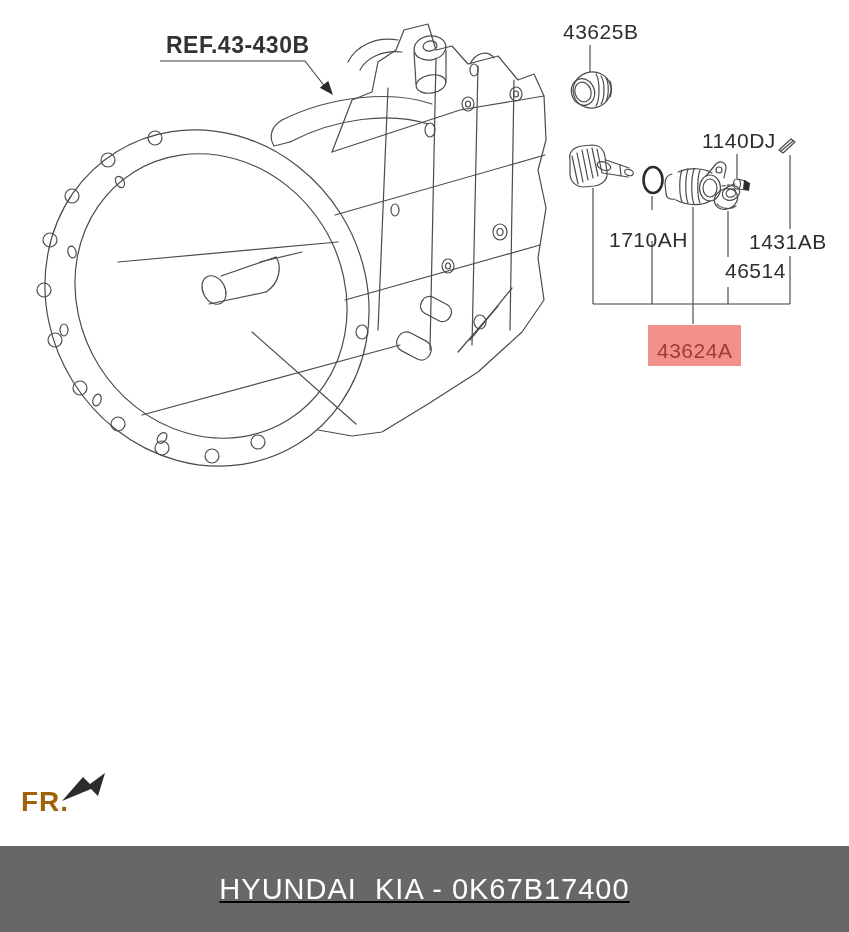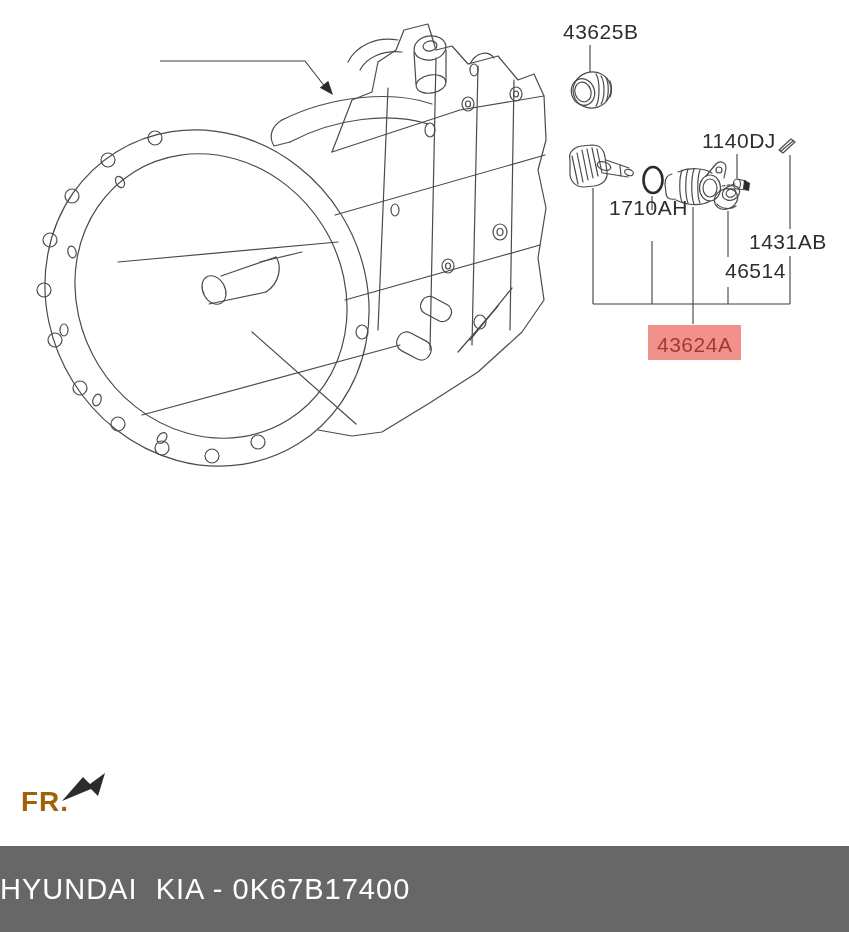--- a/index.html
+++ b/index.html
@@ -6,30 +6,30 @@
   #page{
     position:relative;width:849px;height:932px;background:#ffffff;overflow:hidden;
     font-family:"Liberation Sans", sans-serif;
   }
   .lbl{
     position:absolute;color:#2e2e2e;font-size:21px;letter-spacing:.5px;white-space:nowrap;
   }
   .lbl.ref{font-weight:bold;font-size:23px;color:#333;}
   .lbl.hl{
     background:var(--highlight-bg,#f2918c);color:var(--highlight-text,#9e3b36);
-    padding:8px 9px 3px 9px;
+    padding:14px 9px 3px 9px;
   }
   .fr{
     position:absolute;left:21px;top:786px;font-size:28px;font-weight:bold;color:#a16207;
     letter-spacing:1px;
   }
   #footer{
     position:absolute;left:0;top:846px;width:849px;height:86px;
     background:var(--footer-bg,#666766);
-    display:flex;align-items:center;gap:42px;
+    display:flex;align-items:center;justify-content:center;gap:42px;text-decoration:underline;
   }
   #footer span{
     color:var(--footer-text,#fff);font-size:29px;letter-spacing:1px;white-space:pre;
   }
   svg{position:absolute;left:0;top:0;}
   .ln{stroke:#3f3f3f;stroke-width:1.1;fill:none;}
   .ln2{stroke:#4b4b4b;stroke-width:1.2;fill:none;stroke-linecap:round;stroke-linejoin:round;}
   .thick{stroke:#2c2c2c;stroke-width:2.6;fill:none;}
   .solid{fill:#2c2c2c;stroke:none;}
 </style>
@@ -196,26 +196,27 @@
       <path class="ln" d="M790 155 V229"></path>
       <path class="ln" d="M790 256 V304"></path>
       <path class="ln" d="M593 304 H790"></path>
     </g>
 
     <g>
       <polygon class="solid" points="62,801 83,777 90,784 105,773 98,796 91,789"></polygon>
     </g>
   </svg>
 
+  <div class="lbl ref" style="left:166px;top:32px;">REF.43-430B</div>
 
   <div class="lbl" style="left:551px;top:20px;margin-left:12px;">43625B</div>
 
   <div class="lbl" style="left:702px;top:129px;">1140DJ</div>
 
-  <div class="lbl" style="left:609px;top:196px;">1710AH</div>
+  <div class="lbl" style="left:609px;top:228px;">1710AH</div>
 
   <div class="lbl" style="left:725px;top:259px;text-align:center;">46514</div>
 
   <div class="lbl" style="left:749px;top:230px;">1431AB</div>
 
   <div class="lbl hl" style="left:648px;top:325px;">43624A</div>
 
   <div class="fr">FR.</div>
 
   <div id="footer">

